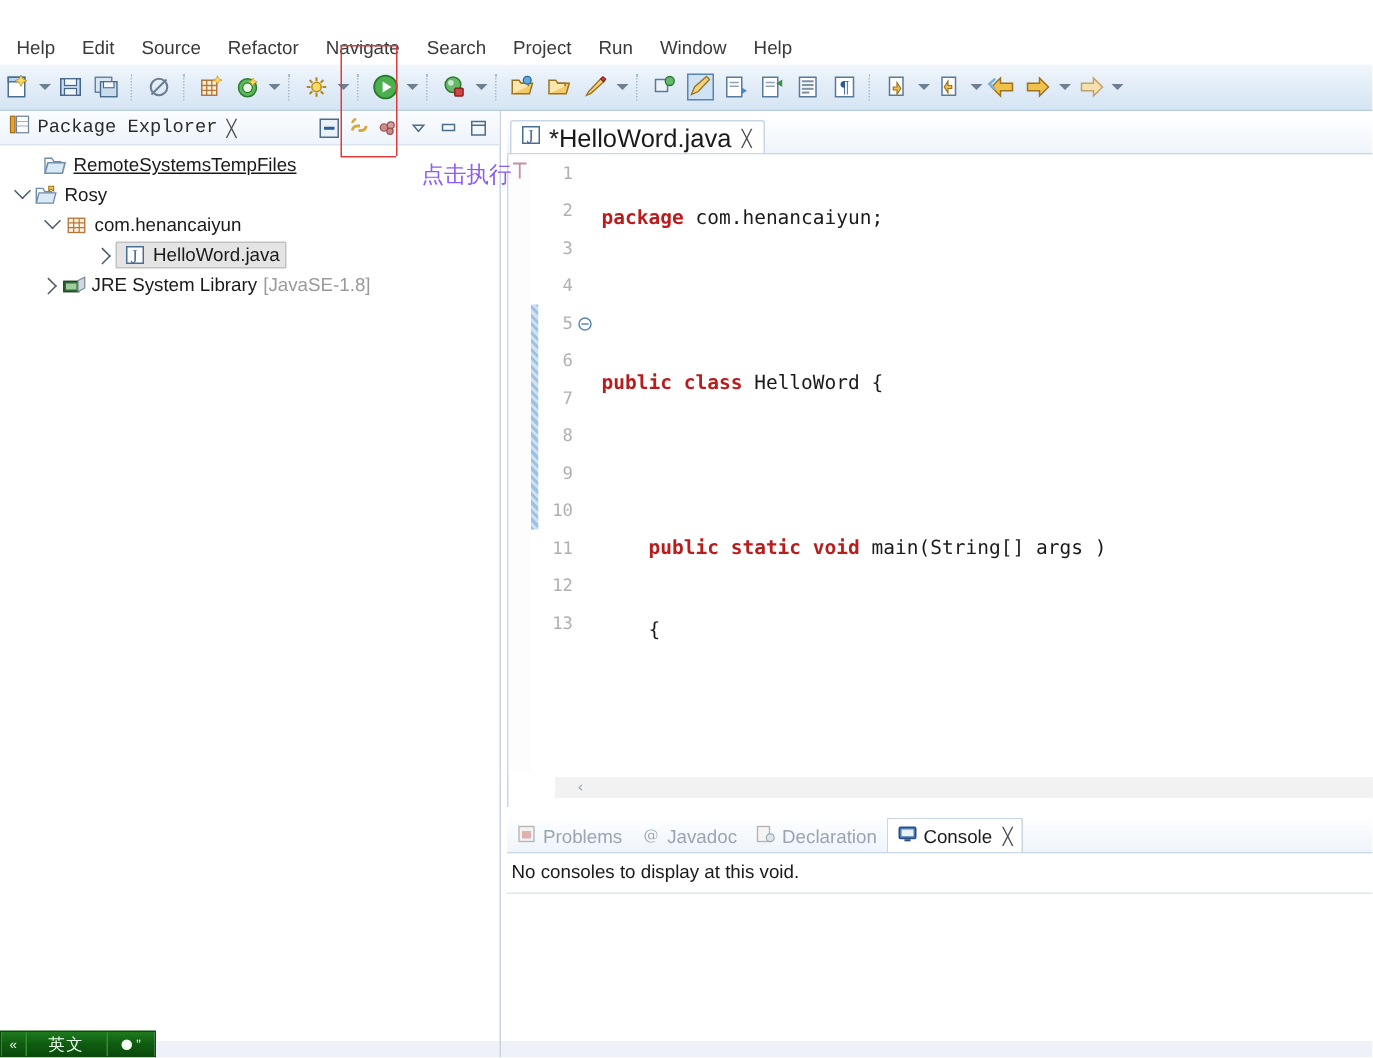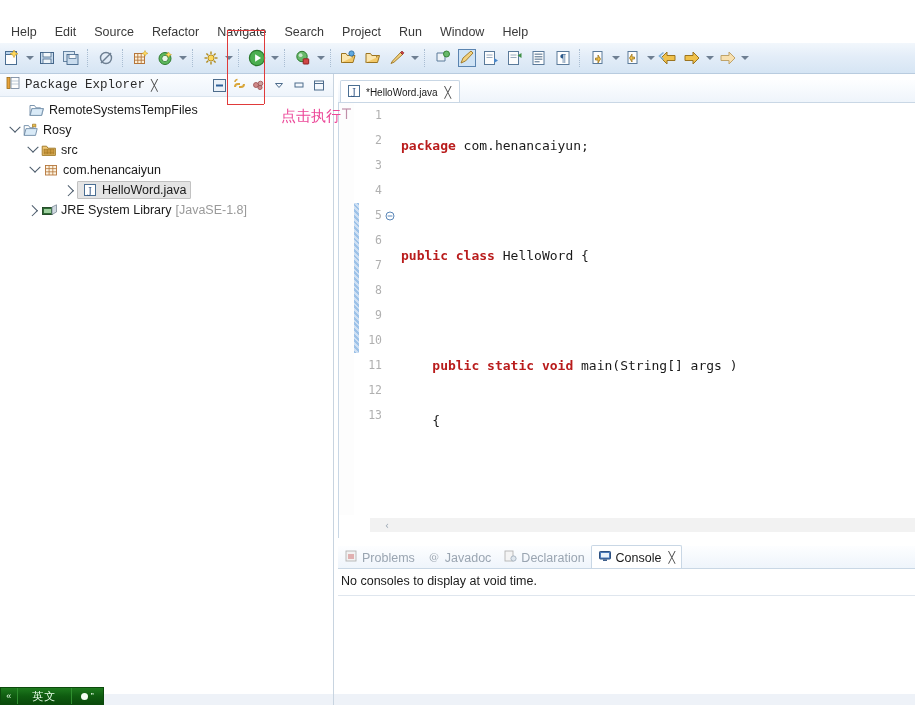--- a/index.html
+++ b/index.html
@@ -145,21 +145,21 @@
     background: linear-gradient(to bottom, #fdfeff 0%, #eef4fb 100%);
   }
   .ed-tab {
     position: absolute; left: 2px; top: 0;
     height: 23px; display: flex; align-items: center;
     padding: 0 8px 0 6px;
     background: #ffffff;
     border: 1px solid #c9d7e5; border-bottom: none;
     border-radius: 2px 2px 0 0;
   }
-  .ed-tab .tabname { font-size: 10px; color: #1a1a1a; margin-left: 5px; }
+  .ed-tab .tabname { font-size: 17px; color: #1a1a1a; margin-left: 5px; }
   .ed-tab .tabx { margin-left: 7px; font-size: 11px; color: #4a4a4a; font-family: "DejaVu Sans", sans-serif; }
   .ed-tabline {
     position: absolute; left: 0; bottom: 0; width: 100%; height: 1px; background: #c9d7e5;
   }
 
   .ed-body {
     position: absolute; left: 0; top: 23px;
     width: 577px; height: 412px;
     background: #ffffff;
     border-left: 1px solid #c9d7e5;
@@ -253,21 +253,21 @@
 
   
   .ann-box {
     position: absolute;
     border: 1.6px solid #e03a3a;
     background: transparent;
     pointer-events: none;
   }
   .ann-text {
     position: absolute;
-    color: #ec4899;
+    color: #8b5cf6;
     font-size: 15px;
     font-family: "DejaVu Sans", sans-serif;
     white-space: nowrap;
   }
 
   
   .ime {
     position: absolute; left: 0; top: 687px;
     width: 104px; height: 18px;
     background: linear-gradient(to bottom, #1e7a1e 0%, #0f5c10 50%, #0a4a0b 100%);
@@ -588,21 +588,21 @@
           <svg width="14" height="13" viewBox="0 0 14 13">
             <rect x="2.5" y="2" width="9" height="9" fill="none" stroke="#4d6c8c" stroke-width="1"></rect>
             <line x1="2.5" y1="4.5" x2="11.5" y2="4.5" stroke="#4d6c8c" stroke-width="1"></line>
           </svg>
         </div>
       </div>
     </div>
 
     <div class="tree">
 
-      <div class="tnode" style="padding-left:14px;">
+      <div class="tnode" style="padding-left:14px;text-decoration:underline;">
         <span class="tw"></span>
         <span class="tico">
           <svg width="16" height="14" viewBox="0 0 16 14">
             <path d="M1 12.5 L2.8 5.5 L14.5 5.5 L12.7 12.5 Z" fill="#ffffff" stroke="#8aa0b5" stroke-width="0.9"></path>
             <path d="M1 12.5 L1 2.5 L5.5 2.5 L7 4.8 L11.5 4.8 L11.5 6.6" fill="none" stroke="#6f8ba6" stroke-width="0.9"></path>
             <path d="M1.2 12.4 L3 5.6 L14.2 5.6 L12.5 12.4 Z" fill="#d9eaf7" stroke="#6f8ba6" stroke-width="0.8"></path>
           </svg>
         </span>
         <span class="tlabel">RemoteSystemsTempFiles</span>
       </div>
@@ -614,36 +614,20 @@
         <span class="tico">
           <svg width="16" height="14" viewBox="0 0 16 14">
             <path d="M1.2 12.4 L3 5.6 L14.2 5.6 L12.5 12.4 Z" fill="#d9eaf7" stroke="#6f8ba6" stroke-width="0.9"></path>
             <path d="M1.2 12.4 L1.2 2.6 L5.6 2.6 L7 4.8 L11.4 4.8 L11.4 5.6" fill="none" stroke="#6f8ba6" stroke-width="0.9"></path>
             <path d="M9.5 1.2 L12.8 1.2 L12.8 4.3 L11.1 3.2 L9.5 4.3 Z" fill="#f0c14b" stroke="#9b7420" stroke-width="0.7"></path>
           </svg>
         </span>
         <span class="tlabel">Rosy</span>
       </div>
 
-      <div class="tnode" style="padding-left:26px;">
-        <span class="tw">
-            <span class="chev-d"></span>
-          </span>
-        <span class="tico">
-          <svg width="16" height="14" viewBox="0 0 16 14">
-            <path d="M1.2 12.4 L1.2 3.2 L5.6 3.2 L7 5.2 L14.4 5.2 L14.4 12.4 Z" fill="#f0c878" stroke="#9b7420" stroke-width="0.9"></path>
-            <rect x="3" y="6.2" width="10" height="4.8" fill="#e0a84d" stroke="#9b7420" stroke-width="0.7"></rect>
-            <line x1="3" y1="8" x2="13" y2="8" stroke="#9b7420" stroke-width="0.6"></line>
-            <line x1="3" y1="9.6" x2="13" y2="9.6" stroke="#9b7420" stroke-width="0.6"></line>
-            <line x1="6.3" y1="6.2" x2="6.3" y2="11" stroke="#9b7420" stroke-width="0.6"></line>
-            <line x1="9.6" y1="6.2" x2="9.6" y2="11" stroke="#9b7420" stroke-width="0.6"></line>
-          </svg>
-        </span>
-        <span class="tlabel">src</span>
-      </div>
 
       <div class="tnode" style="padding-left:28px;">
         <span class="tw">
             <span class="chev-d"></span>
           </span>
         <span class="tico">
           <svg width="16" height="14" viewBox="0 0 16 14">
             <rect x="2.5" y="2.5" width="11" height="9.5" fill="#fdf3e0" stroke="#b5763b" stroke-width="0.9"></rect>
             <line x1="2.5" y1="5.6" x2="13.5" y2="5.6" stroke="#b5763b" stroke-width="0.8"></line>
             <line x1="2.5" y1="8.8" x2="13.5" y2="8.8" stroke="#b5763b" stroke-width="0.8"></line>
@@ -808,21 +792,21 @@
           </svg>
         </span>
         <span class="bpname">Console</span>
         <span class="bpx">╳</span>
       </div>
 
       <div class="bp-tabline"></div>
     </div>
 
     <div class="bp-body">
-      <div class="bp-text">No consoles to display at void time.</div>
+      <div class="bp-text">No consoles to display at this void.</div>
       <div class="bp-underline"></div>
     </div>
   </div>
 
   <div class="ann-box" style="left:227px; top:30px; width:0; height:74px; border-width:0 0 0 1.6px;"></div>
   <div class="ann-box" style="left:264px; top:30px; width:0; height:74px; border-width:0 0 0 1.6px;"></div>
   <div class="ann-box" style="left:227px; top:30px; width:37px; height:0; border-width:1.6px 0 0 0;"></div>
   <div class="ann-box" style="left:227px; top:104px; width:37px; height:0; border-width:1.6px 0 0 0;"></div>
 
   <div class="ann-text" style="left:281px; top:107px;">点击执行</div>

